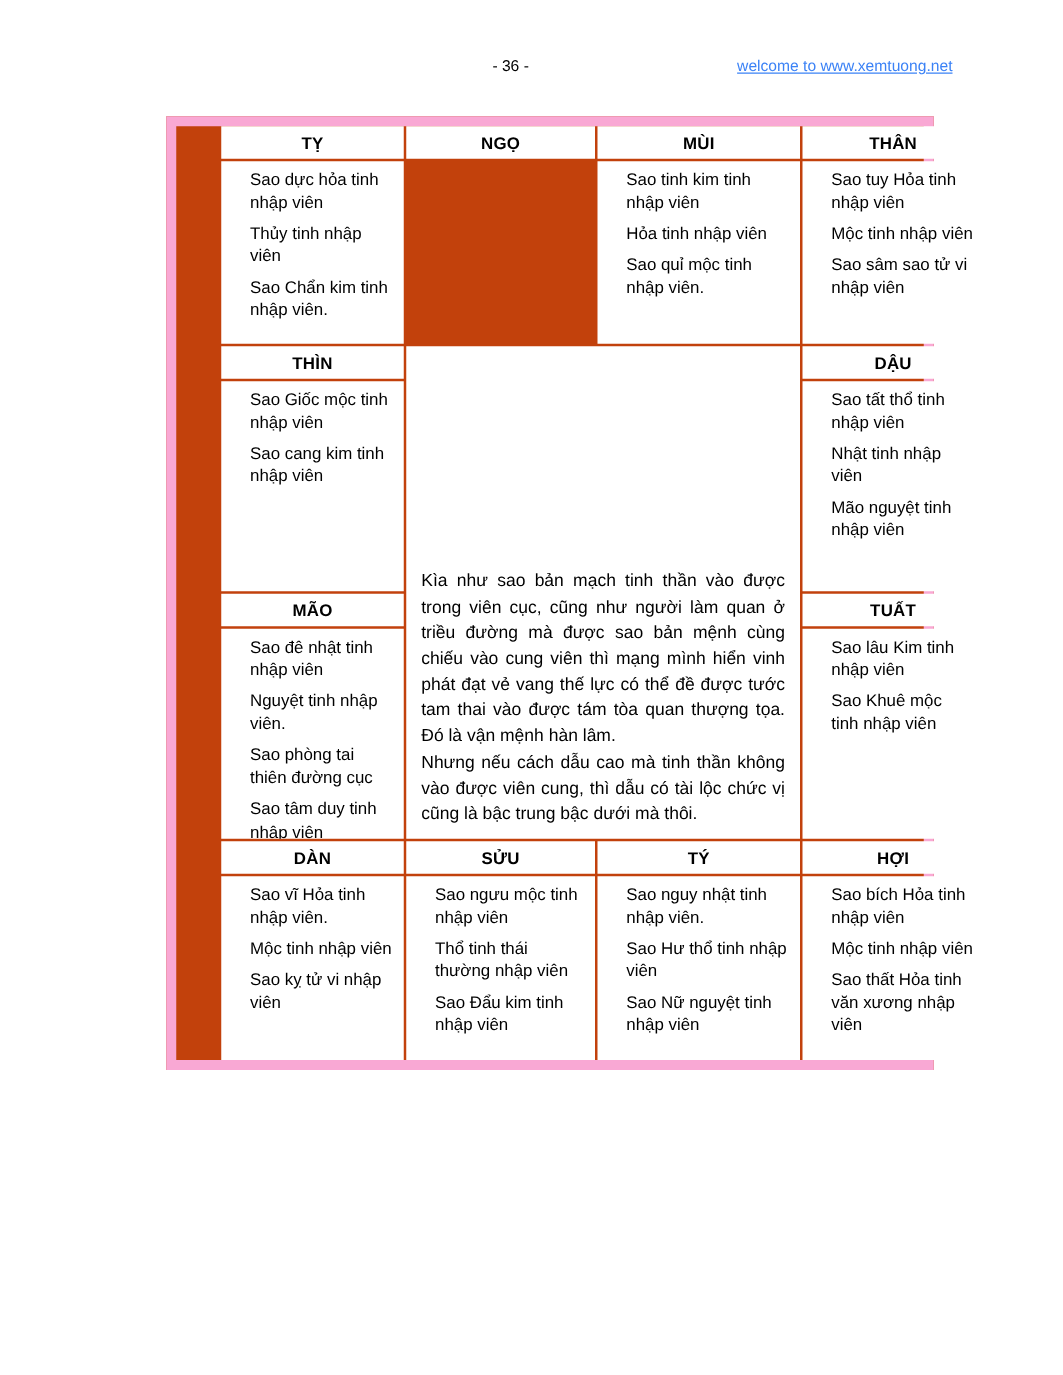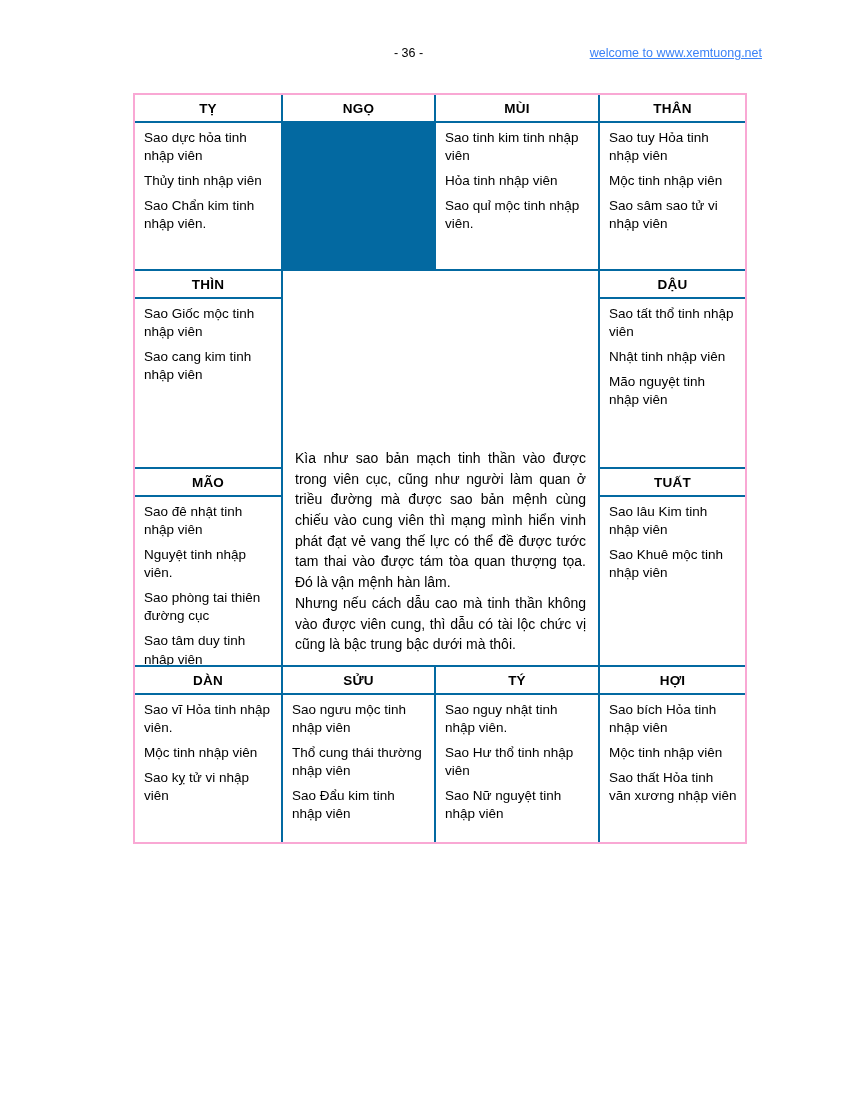--- a/index.html
+++ b/index.html
@@ -30,34 +30,35 @@
     cursor: pointer;
   }
   .zodiac-table {
     position: absolute;
     left: 133px; top: 93px;
     width: 614px;
     display: grid;
     grid-template-columns: 146px 151px 162px 145px;
     grid-template-rows: 26px 146px 26px 168px 26px 168px 26px 147px;
     gap: 2px;
-    background: #0369a1;
-    border: 2px solid #f9a8d4;
+    background: #c2410c;
+    border: 8px solid #f9a8d4;
+    padding-left: 36px;
   }
   .cell { background: #ffffff; overflow: hidden; }
   .head {
     display: flex;
     align-items: center;
     justify-content: center;
     font-weight: bold;
     font-size: 13.5px;
     letter-spacing: 0.2px;
   }
   .bodycell { padding: 6px 8px 4px 9px; font-size: 13.5px; line-height: 1.34; }
-  .bodycell p { margin: 0 0 7px 0; }
+  .bodycell p { margin: 0 0 7px 14px; }
   .centercell {
     grid-row: 3 / 7;
     grid-column: 2 / 4;
     padding: 10px 12px;
     display: flex;
     flex-direction: column;
     justify-content: flex-end;
     font-size: 14px;
     line-height: 1.48;
     text-align: justify;
@@ -132,21 +133,21 @@
   <div class="cell head" style="grid-area:7/3">TÝ</div>
   <div class="cell head" style="grid-area:7/4">HỢI</div>
 
   <div class="cell bodycell" style="grid-area:8/1">
     <p>Sao vĩ Hỏa tinh nhập viên.</p>
     <p>Mộc tinh nhập viên</p>
     <p>Sao kỵ tử vi nhập viên</p>
   </div>
   <div class="cell bodycell" style="grid-area:8/2">
     <p>Sao ngưu mộc tinh nhập viên</p>
-    <p>Thổ cung thái thường nhập viên</p>
+    <p>Thổ tinh thái thường nhập viên</p>
     <p>Sao Đẩu kim tinh nhập viên</p>
   </div>
   <div class="cell bodycell" style="grid-area:8/3">
     <p>Sao nguy nhật tinh nhập viên.</p>
     <p>Sao Hư thổ tinh nhập viên</p>
     <p>Sao Nữ nguyệt tinh nhập viên</p>
   </div>
   <div class="cell bodycell" style="grid-area:8/4">
     <p>Sao bích Hỏa tinh nhập viên</p>
     <p>Mộc tinh nhập viên</p>

